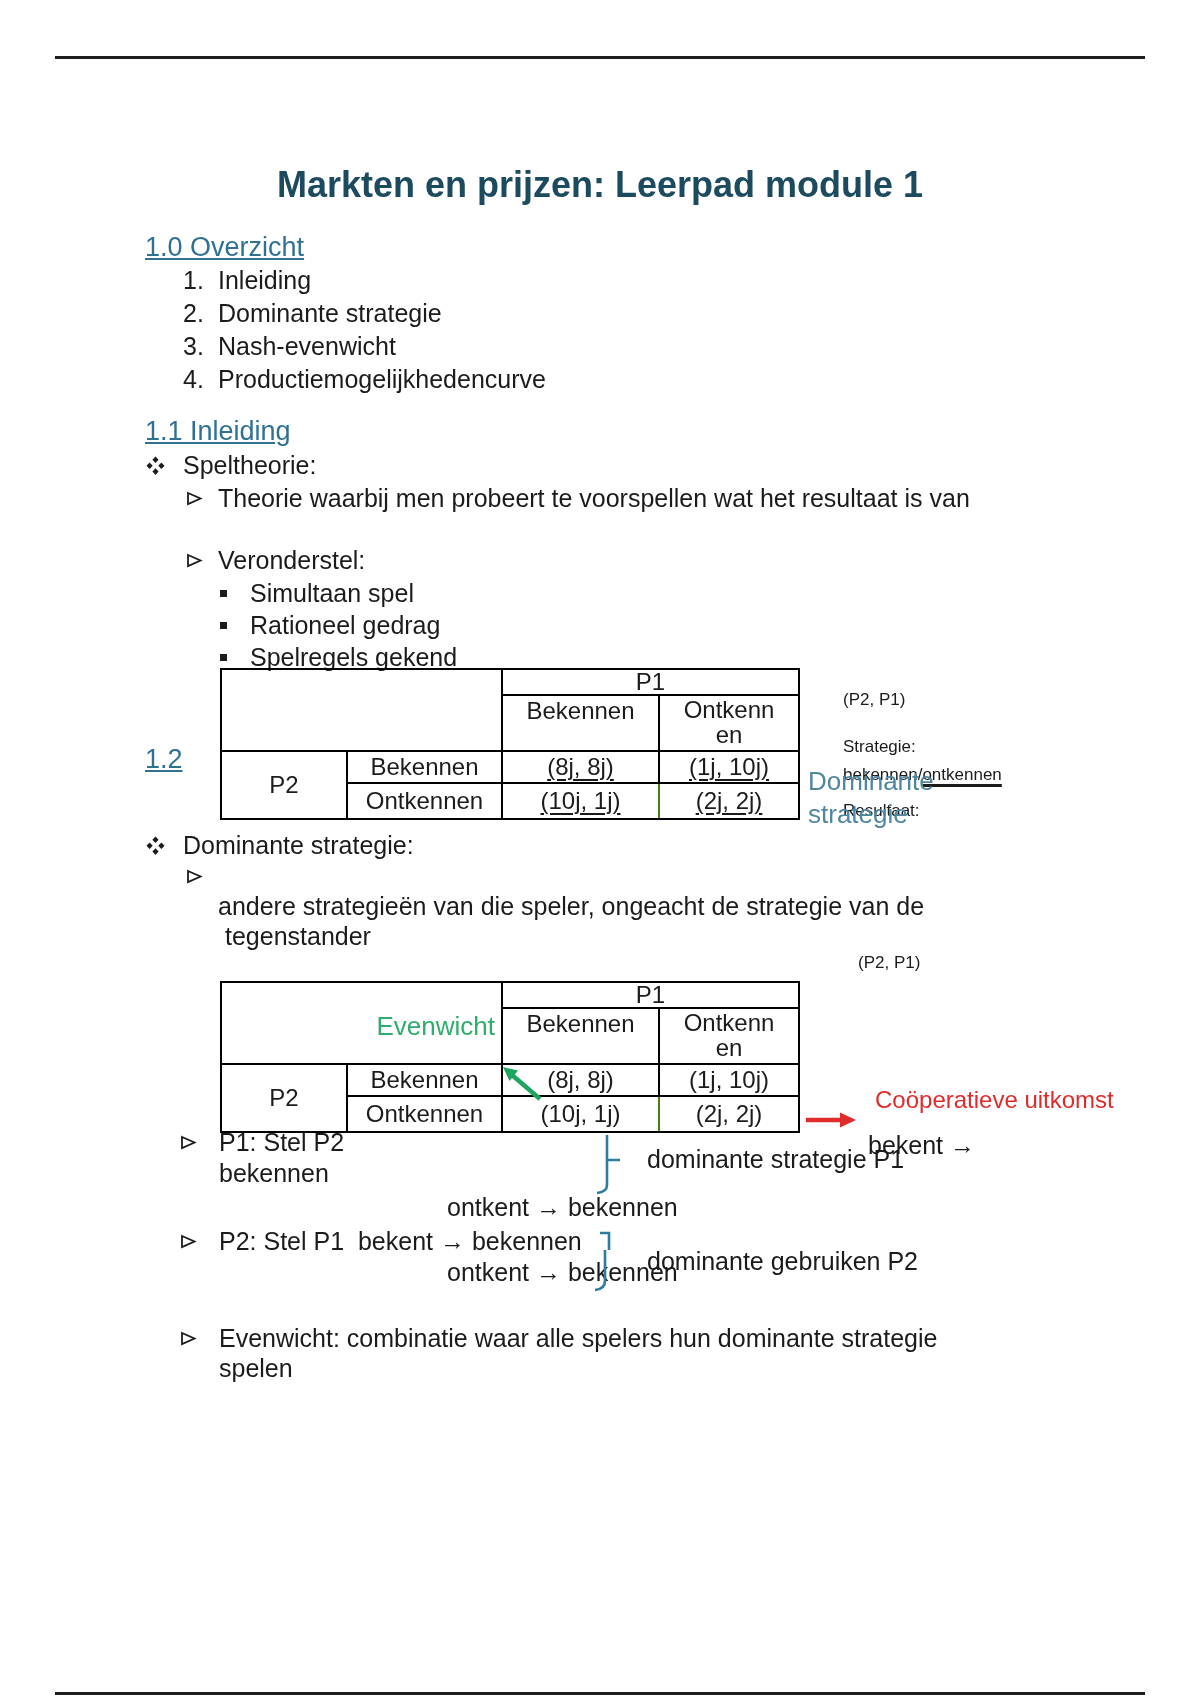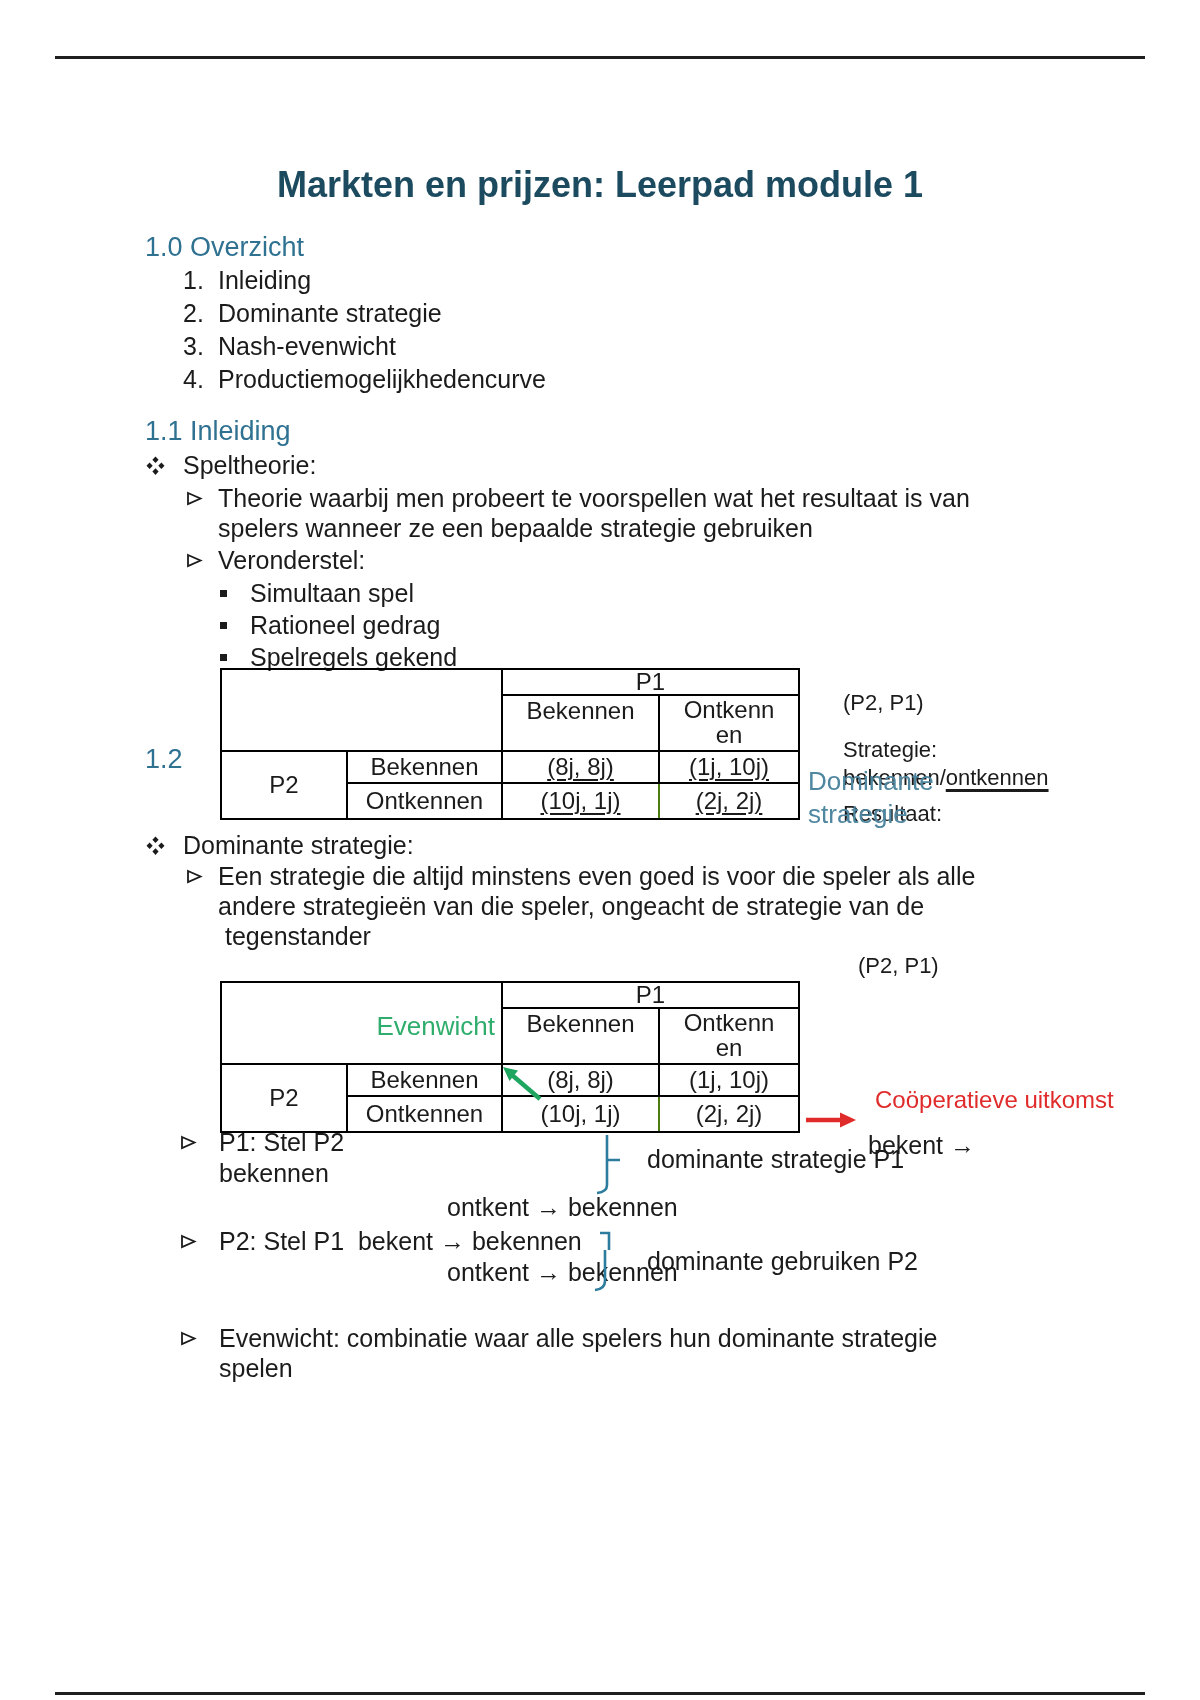--- a/index.html
+++ b/index.html
@@ -1,22 +1,22 @@
 <!DOCTYPE html>
 <html><head>
 <meta charset="utf-8">
 <style>
   html,body{margin:0;padding:0;background:#ffffff;}
   #page{position:relative;width:1200px;height:1700px;background:#ffffff;overflow:hidden;
         font-family:"Liberation Sans", sans-serif;color:#1b1b1b;}
   .abs{position:absolute;}
   .t{font-size:25px;line-height:1.15;white-space:pre;color:#1b1b1b;}
-  .small{font-size:22px;}
+  .small{font-size:17px;}
   .title{font-size:36px;font-weight:bold;color:#1c4a5f;text-align:center;width:100%;}
-  .heading{font-size:27px;color:#2e7191;white-space:pre;}
+  .heading{font-size:27px;color:#2e7191;white-space:pre;text-decoration:underline;}
   .rule{position:absolute;left:55px;width:1090px;height:3px;background:#1f1f1f;}
   .sq{display:inline-block;width:7px;height:7px;background:#1b1b1b;}
   
   .tbl{position:absolute;box-sizing:border-box;width:580px;height:152px;display:grid;
        grid-template-columns:126px 155px 157px auto;grid-template-rows:26px 56px 32px auto;
        border:2px solid #000;background:transparent;}
   .tbl>div{display:flex;align-items:center;justify-content:center;font-size:24px;box-sizing:border-box;}
   .c-corner{grid-area:1/1/3/3;border-right:2px solid #000;border-bottom:2px solid #000;position:relative;}
   .c-p1{grid-area:1/3/2/5;border-bottom:2px solid #000;}
   .c-h1{grid-area:2/3/3/4;border-right:2px solid #000;border-bottom:2px solid #000;align-items:flex-start!important;padding-top:1px;}
@@ -69,21 +69,20 @@
       </svg>
   </span>
   <div class="abs t" style="left:183px;top:451px;">Speltheorie:</div>
 
   <span class="abs bullet-svg" style="left:186px;top:490px;">
     <svg width="17" height="17" viewBox="0 0 17 17">
         <polygon points="2,3 14.5,8.5 2,14" fill="#ffffff" stroke="#1b1b1b" stroke-width="1.8"></polygon>
       </svg>
   </span>
   <div class="abs t" style="left:218px;top:484px;">Theorie waarbij men probeert te voorspellen wat het resultaat is van</div>
-  <div class="abs t" style="left:218px;top:514px;">spelers wanneer ze een bepaalde strategie gebruiken</div>
 
   <span class="abs bullet-svg" style="left:186px;top:552px;">
     <svg width="17" height="17" viewBox="0 0 17 17">
         <polygon points="2,3 14.5,8.5 2,14" fill="#ffffff" stroke="#1b1b1b" stroke-width="1.8"></polygon>
       </svg>
   </span>
   <div class="abs t" style="left:218px;top:546px;">Veronderstel:</div>
 
   <span class="abs sq" style="left:220px;top:590px;"></span>
   <div class="abs t" style="left:250px;top:579px;">Simultaan spel</div>
@@ -136,21 +135,20 @@
     </g>
       </svg>
   </span>
   <div class="abs t" style="left:183px;top:831px;">Dominante strategie:</div>
 
   <span class="abs bullet-svg" style="left:186px;top:868px;">
     <svg width="17" height="17" viewBox="0 0 17 17">
         <polygon points="2,3 14.5,8.5 2,14" fill="#ffffff" stroke="#1b1b1b" stroke-width="1.8"></polygon>
       </svg>
   </span>
-  <div class="abs t" style="left:218px;top:862px;">Een strategie die altijd minstens even goed is voor die speler als alle</div>
   <div class="abs t" style="left:218px;top:892px;">andere strategieën van die speler, ongeacht de strategie van de</div>
   <div class="abs t" style="left:218px;top:922px;margin-left:7px;">tegenstander</div>
 
   <div class="abs t small" style="left:858px;top:953px;">(P2, P1)</div>
 
   <div class="tbl" style="left:220px;top:981px;">
     <div class="c-corner">
       <span class="evenwicht">Evenwicht</span>
     </div>
     <div class="c-p1">P1</div>

